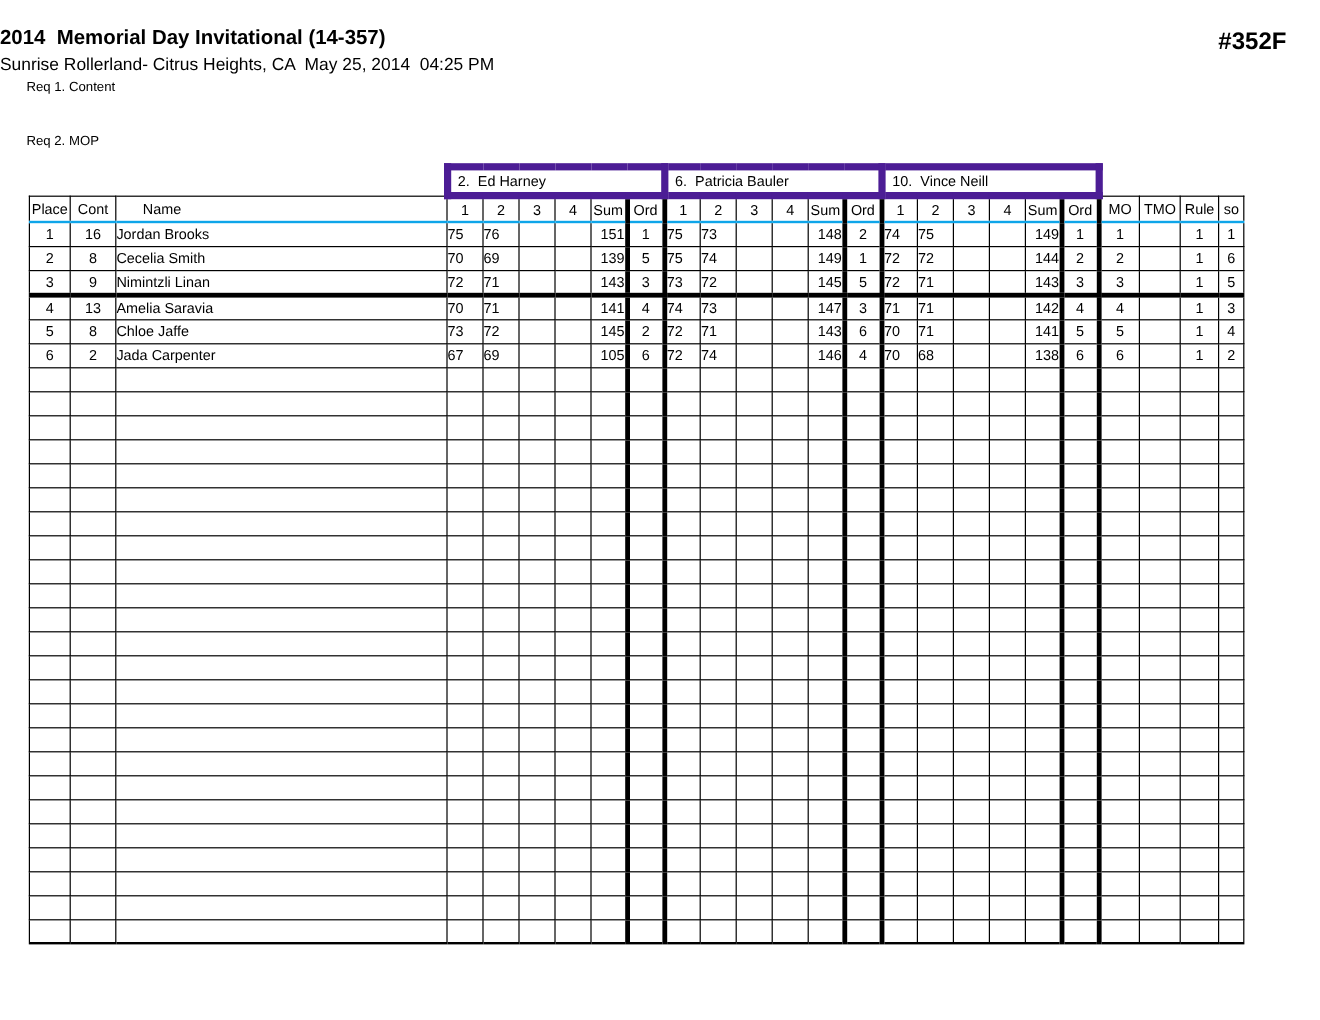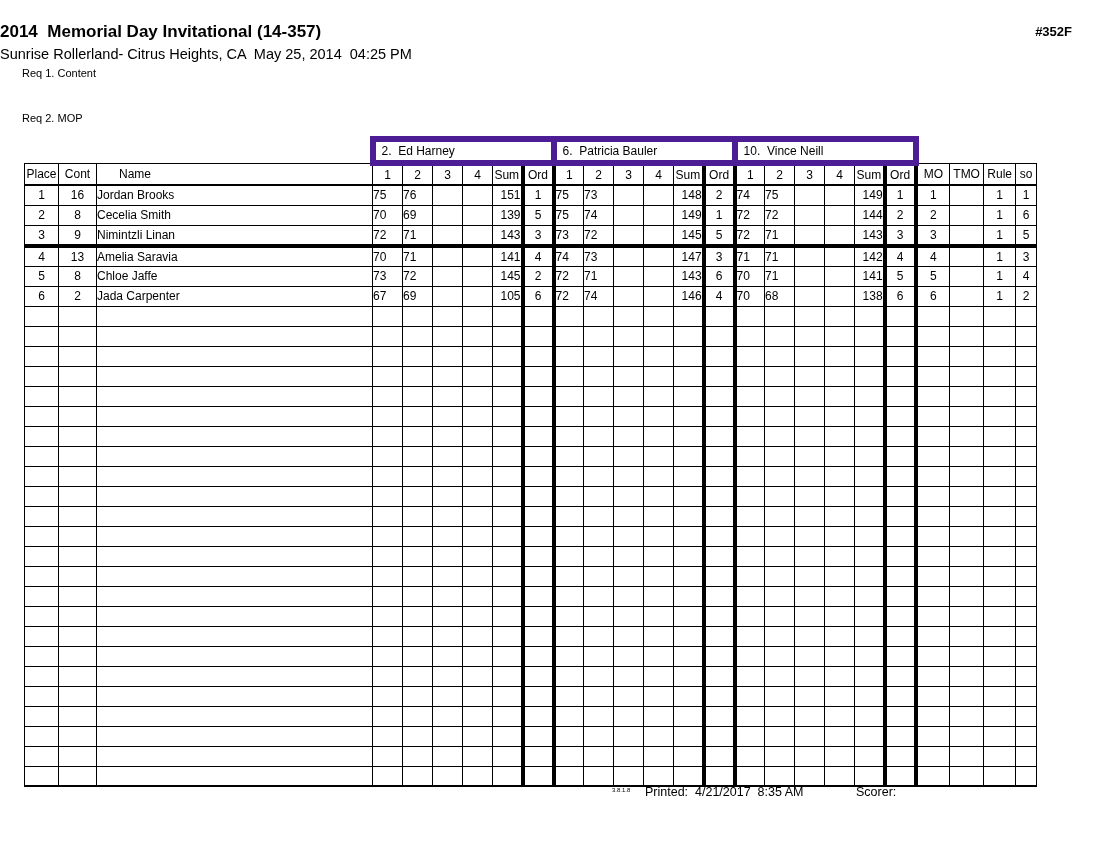--- a/index.html
+++ b/index.html
@@ -1,35 +1,35 @@
 <!DOCTYPE html>
 <html><head>
 <meta charset="utf-8">
 <style>
   * { margin:0; padding:0; box-sizing:border-box; }
   html,body { background:#ffffff; }
   body { font-family:"Liberation Sans", sans-serif; color:#000; }
   .page { position:relative; width:1100px; height:850px; background:#fff; overflow:hidden; }
 
   .req-notes { position:absolute; left:22px; top:36px; font-size:11px; line-height:15px; white-space:pre; }
-  .report-number { position:absolute; right:28px; top:24px; font-size:13px; font-weight:bold; }
+  .report-number { position:absolute; right:28px; top:24px; font-size:20px; font-weight:bold; }
 
   .report-header { position:absolute; left:0; top:22px; width:1100px; text-align:left; }
   .meet-title { font-size:17px; font-weight:bold; white-space:pre; }
   .venue-line { font-size:14.5px; margin-top:4px; white-space:pre; }
   .event-title { font-size:18px; font-weight:bold; margin-top:3px; }
   .report-line { font-size:14.5px; margin-top:4px; }
 
   table.results { position:absolute; left:24px; top:136px; width:1012px;
                   border-collapse:collapse; table-layout:fixed; font-size:12px; }
   table.results td, table.results th { padding:0; height:20px; overflow:hidden;
                   border:1px solid #000; font-weight:normal; line-height:18px; }
   tr.judge-row td { border:none; height:22px; }
   tr.judge-row td.judgebox { border:6px solid #4c1d95; text-align:left; padding-left:6px; white-space:pre; }
-  tr.hdr th { border-bottom:2px solid #000000; height:21px; text-align:center; }
+  tr.hdr th { border-bottom:2px solid #0ea5e9; height:21px; text-align:center; }
   tr.hdr th.name-h { text-align:left; padding-left:22px; }
   td.c { text-align:center; }
   td.name { text-align:left; padding-left:6px; }
   td.score { text-align:left; padding-left:5px; }
   td.sum { text-align:right; padding-right:3px; }
   .ord { border-left:4px solid #000 !important; border-right:4px solid #000 !important; }
   .bold { font-weight:bold; }
   tr.thick-sep td { border-bottom:4px solid #000; }
   table.results tr:last-child td { border-bottom:2px solid #000; }
 
@@ -924,19 +924,14 @@
           <td></td>
           <td class="ord"></td>
           <td></td>
           <td></td>
           <td></td>
           <td></td>
         </tr>
       </tbody>
   </table>
 
-  <div class="footer">
-    <span class="sw-version">3.8.1.8</span>
-    <span class="printed">Printed:  4/21/2017  8:35 AM</span>
-    <span class="scorer">Scorer:</span>
-  </div>
 
 </div>
 
 </body></html>

